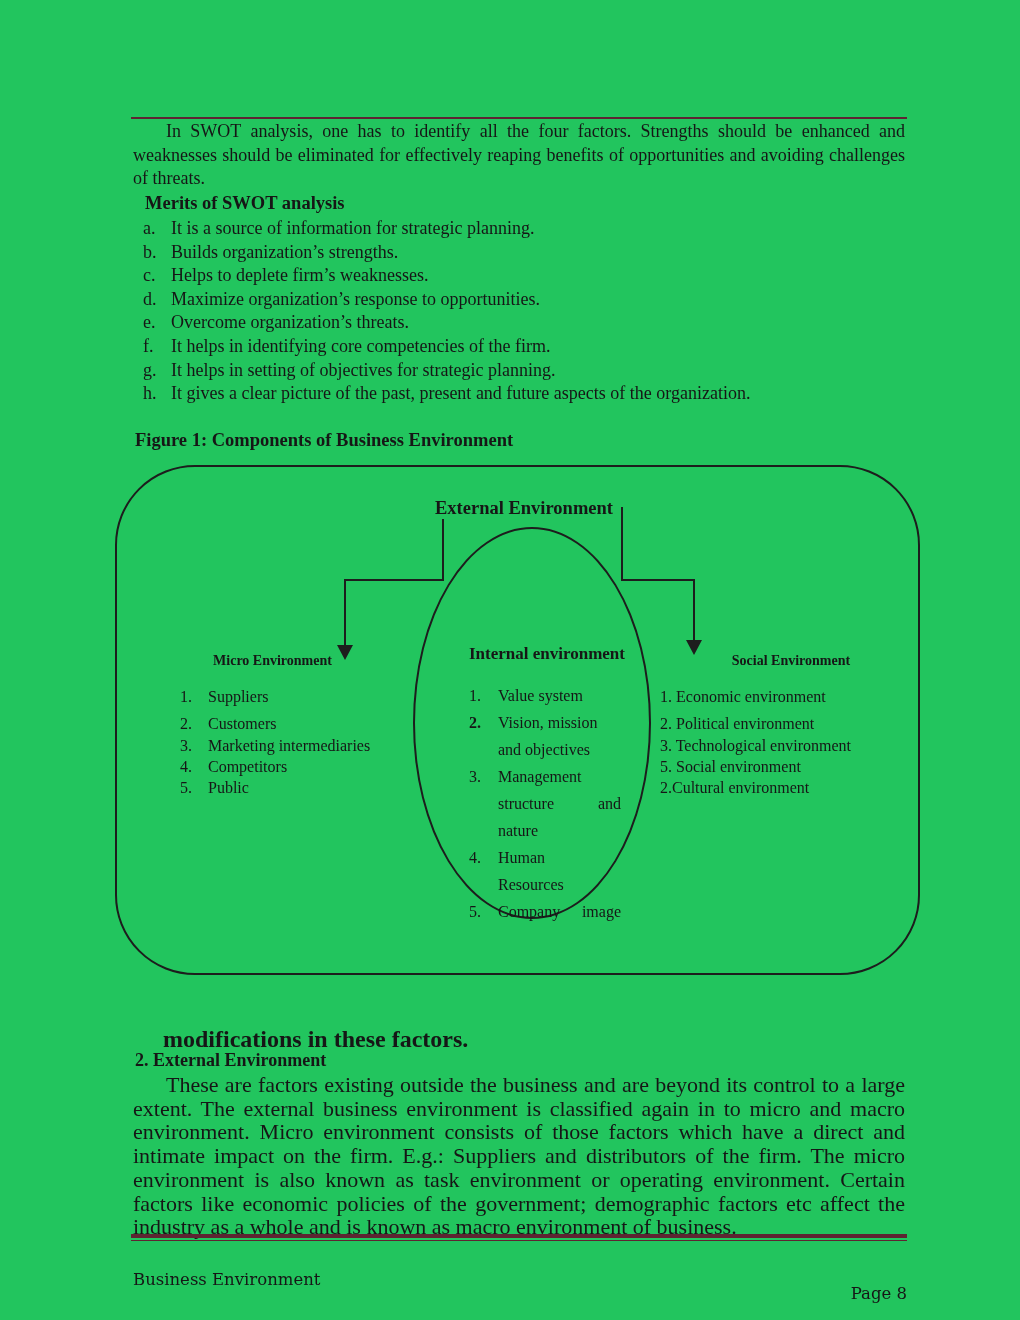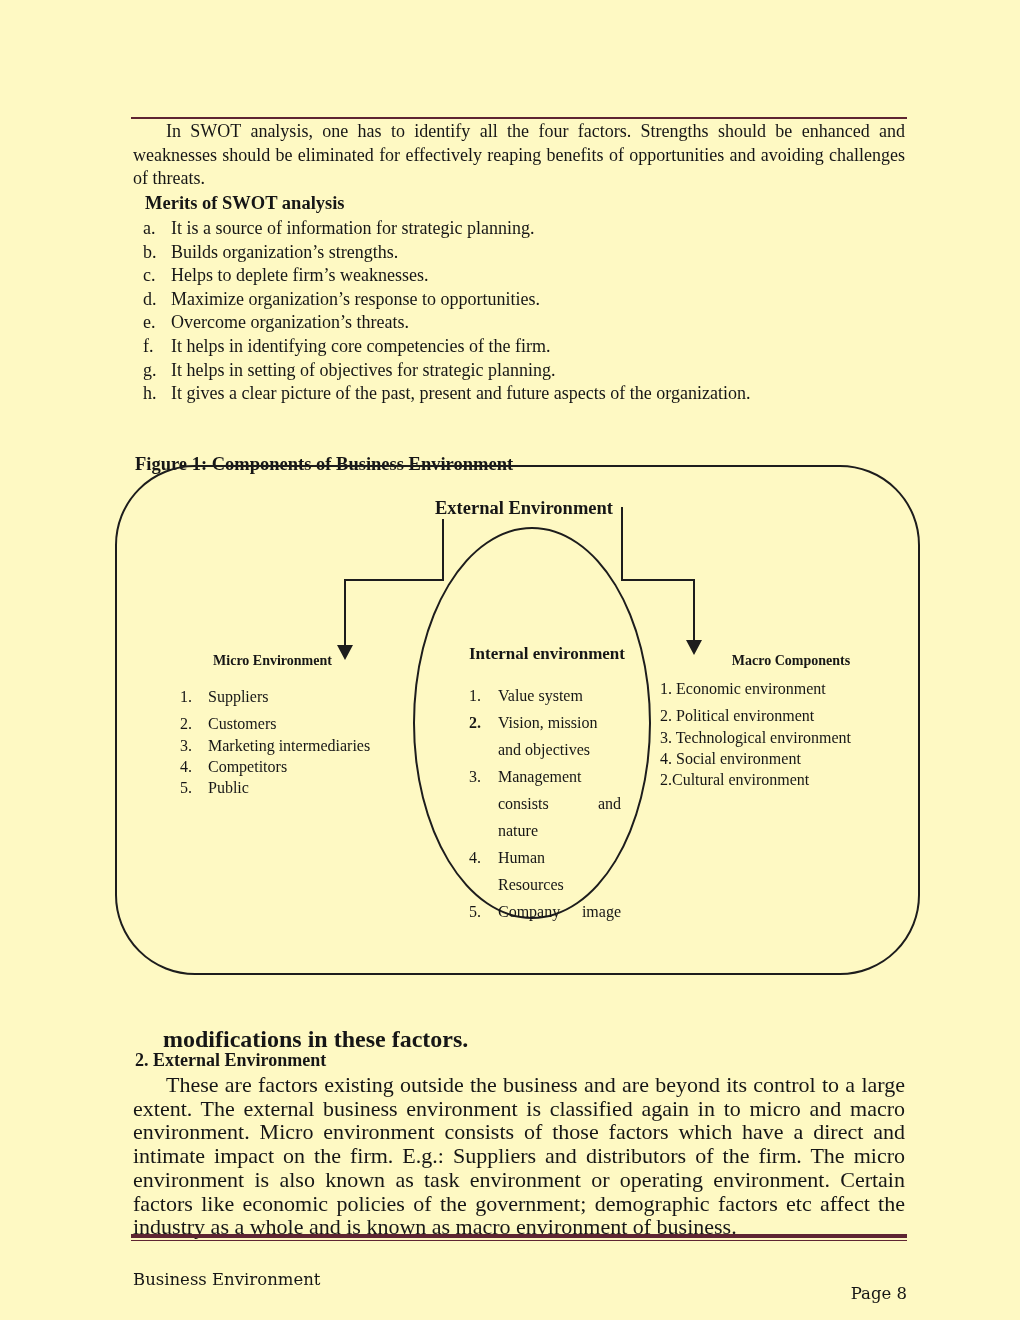--- a/index.html
+++ b/index.html
@@ -1,37 +1,37 @@
 <!DOCTYPE html>
 <html style="--rule-color: #5e2532; --ink: #161616;"><head>
 <meta charset="utf-8">
 <style>
   * { margin:0; padding:0; box-sizing:border-box; }
   html,body { background:#ffffff; }
   .page {
-    position:relative; width:1020px; height:1320px; background:#fef9c3;
+    position:relative; width:1020px; height:1320px; background:#22c55e;
     font-family:"Liberation Serif", serif; color:var(--ink, #161616);
     overflow:hidden;
   }
   
   .top-rule { position:absolute; left:131px; top:117px; width:776px; height:2px; background:var(--rule-color,#5e2532); }
   .footer-rule-thick { position:absolute; left:131px; top:1234px; width:776px; height:4px; background:var(--rule-color,#5e2532); }
   .footer-rule-thin  { position:absolute; left:131px; top:1240px; width:776px; height:1px; background:var(--rule-color,#5e2532); }
 
   
   .intro {
     position:absolute; left:133px; top:120px; width:772px;
     font-size:18px; line-height:23.7px; text-align:justify; text-indent:33px;
   }
   .merits-heading { position:absolute; left:145px; top:193px; font-size:18.5px; font-weight:bold; }
   .alpha-list { position:absolute; left:143px; top:217px; width:762px; }
   .alpha-row { display:flex; font-size:18px; line-height:23.6px; }
   .alpha-marker { width:28px; flex:0 0 28px; }
 
-  .fig-caption { position:absolute; left:135px; top:454px; font-size:18.5px; font-weight:bold; }
+  .fig-caption { position:absolute; left:135px; top:430px; font-size:18.5px; font-weight:bold; }
 
   
   .diagram {
     position:absolute; left:115px; top:465px; width:805px; height:510px;
     border:2px solid #1d1d1d; border-radius:80px;
   }
   .arrows { position:absolute; left:0; top:0; width:805px; height:510px; }
   .ext-label { position:absolute; left:318px; top:31px; font-size:18.5px; font-weight:bold; white-space:nowrap; }
   .ellipse {
     position:absolute; left:296px; top:60px; width:238px; height:392px;
@@ -47,21 +47,21 @@
   .jline { display:flex; justify-content:space-between; }
 
   .side-panel { position:absolute; top:186px; }
   .micro { left:33px; width:245px; }
   .macro { left:543px; width:262px; }
   .side-heading { font-size:14px; font-weight:bold; white-space:nowrap;text-align:center; }
   .micro-list { margin-top:17px; padding-left:30px; }
   .micro-row { display:flex; font-size:16px; line-height:21.3px; }
   .micro-marker { flex:0 0 28px; }
   .gap-after { margin-bottom:6px; }
-  .macro-list { margin-top:9px; }
+  .macro-list { margin-top:17px; }
   .macro-item { font-size:16px; line-height:21.3px; white-space:nowrap; }
 
   
   .lead-in { position:absolute; left:163px; top:1026px; font-size:24px;font-weight:bold; }
   .sec2-heading { position:absolute; left:135px; top:1050px; font-size:18px; font-weight:bold; display:flex; }
   .sec2-num { flex:0 0 18px; }
   .sec2-para {
     position:absolute; left:133px; top:1073px; width:772px;
     font-size:22px; line-height:23.7px; text-align:justify; text-indent:33px;
   }
@@ -147,21 +147,21 @@
           <span class="int-lines">
             <span style="display:block">Vision, mission</span>
             <span style="display:block">and objectives</span>
           </span>
         </div>
         <div class="int-row">
           <span class="int-marker">3.</span>
           <span class="int-lines">
             <span style="display:block">Management</span>
             <span class="jline">
-              <span>consists</span>
+              <span>structure</span>
               <span>and</span>
             </span>
             <span style="display:block">nature</span>
           </span>
         </div>
         <div class="int-row">
           <span class="int-marker">4.</span>
           <span class="int-lines">
             <span style="display:block">Human</span>
             <span style="display:block">Resources</span>
@@ -199,26 +199,26 @@
           <span>Competitors</span>
         </div>
         <div class="micro-row">
           <span class="micro-marker">5.</span>
           <span>Public</span>
         </div>
       </div>
     </div>
 
     <div class="side-panel macro">
-      <div class="side-heading">Macro Components</div>
+      <div class="side-heading">Social Environment</div>
       <div class="macro-list">
         <div class="macro-item gap-after">1. Economic environment</div>
         <div class="macro-item">2. Political environment</div>
         <div class="macro-item">3. Technological environment</div>
-        <div class="macro-item">4. Social environment</div>
+        <div class="macro-item">5. Social environment</div>
         <div class="macro-item">2.Cultural environment</div>
       </div>
     </div>
 
   </div>
 
   <p class="lead-in">modifications in these factors.</p>
 
   <div class="sec2-heading">
     <span class="sec2-num">2.</span>

